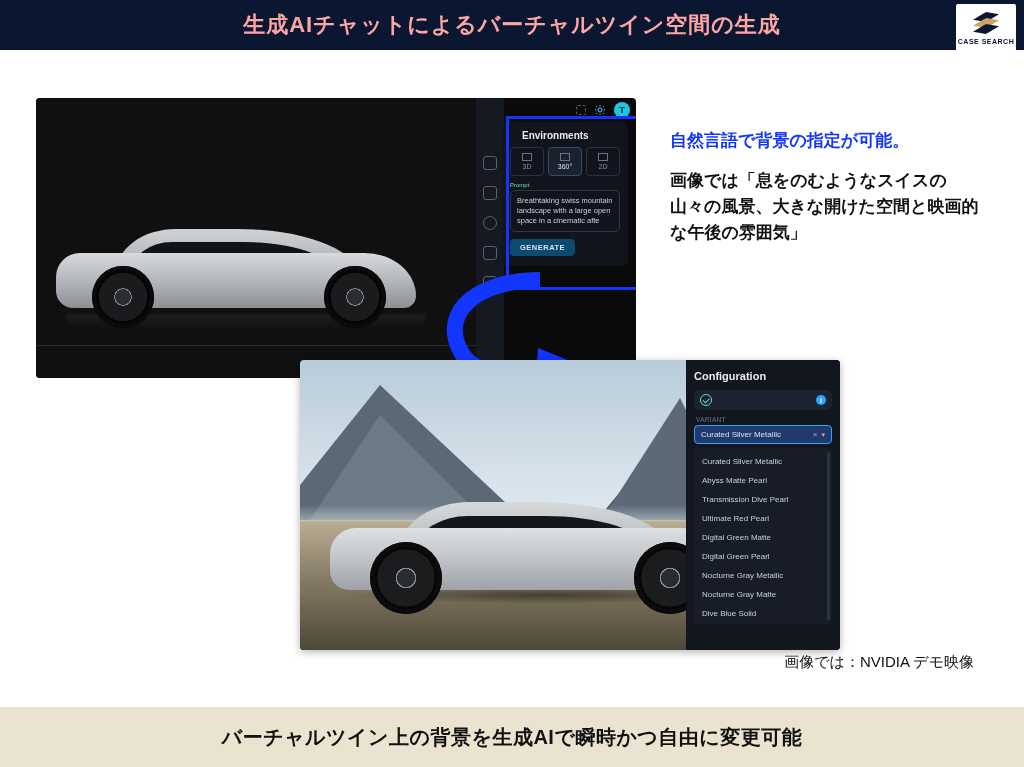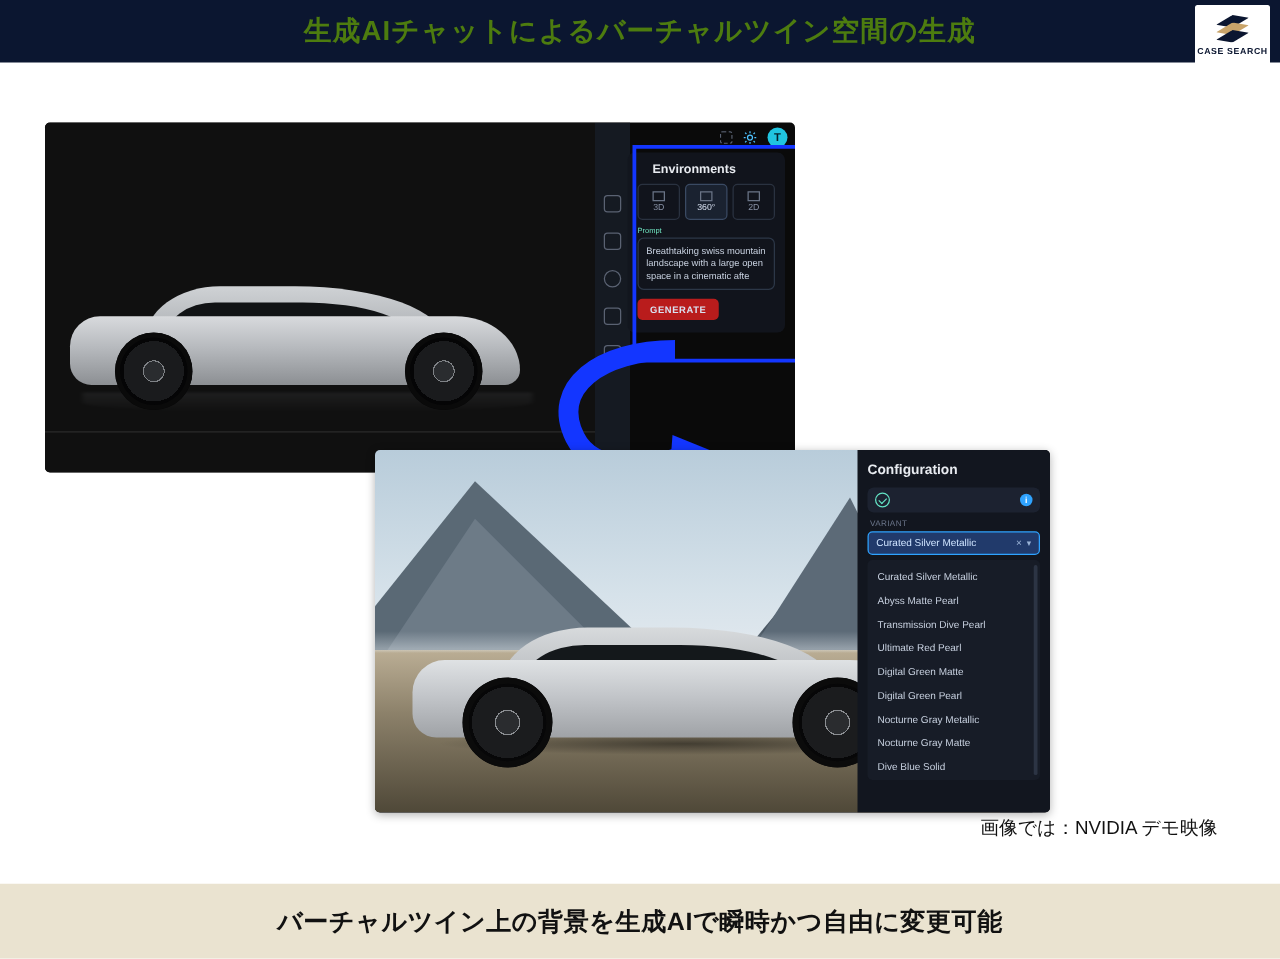--- a/index.html
+++ b/index.html
@@ -8,21 +8,21 @@
     background: #ffffff;
     font-family: "Hiragino Kaku Gothic ProN", "Meiryo", sans-serif;
     position: relative; overflow: hidden;
   }
   .header-bar {
     background: #0b1630;
     height: 50px;
     display: flex; align-items: center; justify-content: center;
     position: relative;
   }
-  .header-title { color: #4d7c0f; font-size: 22px; font-weight: 600; letter-spacing: 1px; }
+  .header-title { color: #fca5a5; font-size: 22px; font-weight: 600; letter-spacing: 1px; }
   .logo-box {
     position: absolute; right: 8px; top: 4px;
     width: 60px; height: 48px; background: #ffffff;
     display: flex; flex-direction: column; align-items: center; justify-content: center;
     border-radius: 2px;
   }
   .logo-stack { width: 26px; height: 22px; position: relative; }
   .logo-layer { position: absolute; left: 0; width: 26px; height: 10px; transform: skewY(-12deg) skewX(0deg); }
   .logo-l1 { top: 0; background: #0b1630; clip-path: polygon(50% 0, 100% 50%, 50% 100%, 0 50%); }
   .logo-l2 { top: 6px; background: #c9a46a; clip-path: polygon(50% 0, 100% 50%, 50% 100%, 0 50%); }
@@ -91,21 +91,21 @@
   .env-tab { flex: 1; text-align: center; font-size: 7px; color: #8892a6; padding: 5px 0; border-radius: 4px; border: 1px solid #2a3240; }
   .env-tab .ico { display: block; width: 10px; height: 8px; margin: 0 auto 2px; border: 1px solid #6a7486; }
   .env-tab.active { color: #d9e2f2; border-color: #3a4a63; background: #1a2230; }
   .env-prompt-label { font-size: 6px; color: #6fe3c0; text-transform: none; margin-bottom: 2px; }
   .env-prompt {
     border: 1px solid #2c3747; border-radius: 5px; padding: 5px 6px;
     color: #c7d0df; font-size: 7.5px; line-height: 1.35; min-height: 38px;
   }
   .env-generate {
     margin-top: 7px; display: inline-block; padding: 4px 10px;
-    background: #b91c1c; color: #d9e2f2; font-size: 7.5px; font-weight: 700;
+    background: #0c4a6e; color: #d9e2f2; font-size: 7.5px; font-weight: 700;
     border-radius: 4px; letter-spacing: 0.5px;
   }
   .highlight-box2 { position: absolute; left: 470px; top: 18px; width: 164px; height: 174px; border: 3px solid #1336ff; pointer-events: none; }
 
   
   .explain {
     position: absolute; left: 670px; top: 78px; width: 310px;
   }
   .explain-lead { color: #1336ff; font-weight: 700; font-size: 17px; line-height: 1.5; margin-bottom: 14px; }
   .explain-body { color: #111; font-weight: 700; font-size: 17px; line-height: 1.55; }
@@ -248,20 +248,24 @@
         <div class="env-tab active"><span class="ico"></span><span>360°</span></div>
         <div class="env-tab"><span class="ico"></span><span>2D</span></div>
       </div>
       <div class="env-prompt-label">Prompt</div>
       <div class="env-prompt">Breathtaking swiss mountain landscape with a large open space in a cinematic afte</div>
       <div class="env-generate">GENERATE</div>
     </div>
     <div class="highlight-box2"></div>
   </div>
 
+  <div class="explain">
+    <div class="explain-lead">自然言語で背景の指定が可能。</div>
+    <div class="explain-body">画像では「息をのむようなスイスの山々の風景、大きな開けた空間と映画的な午後の雰囲気」</div>
+  </div>
 
   <div class="arrow-wrap">
     <svg viewBox="0 0 170 130" width="170" height="130">
       <path class="arrow-curve" d="M 120 10 C 60 10, 20 40, 40 80 C 55 110, 100 105, 125 95"></path>
       <polygon class="arrow-head" points="118,78 160,95 115,118"></polygon>
     </svg>
   </div>
 
   <div class="shot2">
     <div class="shot2-viewport">

